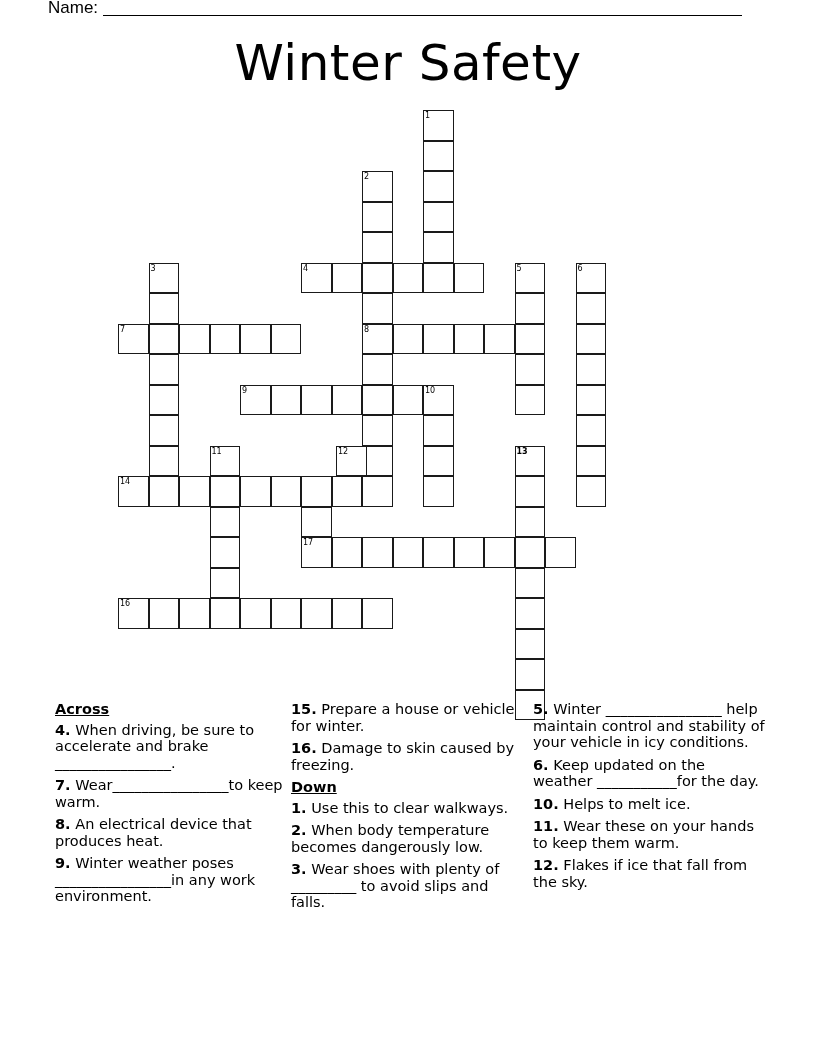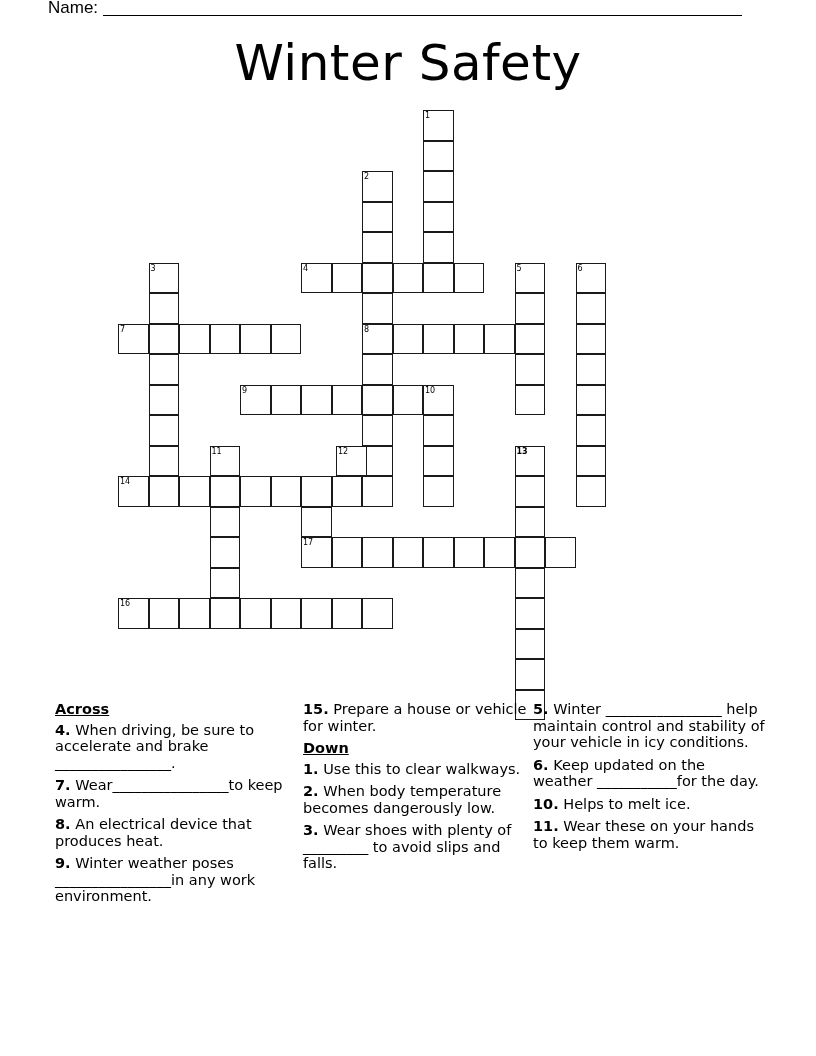--- a/index.html
+++ b/index.html
@@ -5,21 +5,21 @@
   html, body { margin: 0; padding: 0; background: #ffffff; }
   body { width: 816px; height: 1056px; position: relative; overflow: hidden; color: #000; }
   .name-row { position: absolute; left: 48px; top: -2px; font-family: "Liberation Sans", sans-serif; font-size: 17px; line-height: 20px; }
   .name-line { position: absolute; left: 103px; top: 15px; width: 639px; border-bottom: 1px solid #000; }
   .title { position: absolute; left: 0; width: 816px; top: 30px; text-align: center; font-family: "DejaVu Sans", sans-serif; font-size: 50px; line-height: 66px; letter-spacing: 0.5px; }
   .grid { position: absolute; left: 0; top: 0; width: 816px; height: 700px; }
   .cell { position: absolute; width: 30.5px; height: 30.5px; box-sizing: border-box; border: 1.5px solid #1a1a1a; background: #fff; }
   .cell .num { position: absolute; left: 1px; top: 0px; font-family: "DejaVu Sans", sans-serif; font-size: 8px; line-height: 9px; }
   .clues { position: absolute; top: 701px; font-family: "DejaVu Sans", sans-serif; font-size: 14.5px; line-height: 16.5px; }
   .col1 { left: 55px; width: 236px; }
-  .col2 { left: 291px; width: 236px; margin-left: 12px; }
+  .col2 { left: 291px; width: 236px; }
   .col3 { left: 533px; width: 236px; }
   .heading { font-weight: bold; text-decoration: underline; margin-bottom: 4px; }
   .clue { margin-bottom: 6px; }
   .clue .cn { font-weight: bold; }
 </style>
 </head>
 <body>
 
 <div class="name-row">Name:</div>
 <div class="name-line"></div>
@@ -163,24 +163,26 @@
 <div class="clues col1">
   <div class="heading">Across</div>
   <div class="clue"><span class="cn">4.</span><span> When driving, be sure to accelerate and brake ________________.</span></div>
   <div class="clue"><span class="cn">7.</span><span> Wear________________to keep warm.</span></div>
   <div class="clue"><span class="cn">8.</span><span> An electrical device that produces heat.</span></div>
   <div class="clue"><span class="cn">9.</span><span> Winter weather poses ________________in any work environment.</span></div>
 </div>
 
 <div class="clues col2">
   <div class="clue"><span class="cn">15.</span><span> Prepare a house or vehicle for winter.</span></div>
+  <div class="clue"><span class="cn">16.</span><span> Damage to skin caused by freezing.</span></div>
   <div class="heading">Down</div>
   <div class="clue"><span class="cn">1.</span><span> Use this to clear walkways.</span></div>
   <div class="clue"><span class="cn">2.</span><span> When body temperature becomes dangerously low.</span></div>
   <div class="clue"><span class="cn">3.</span><span> Wear shoes with plenty of _________ to avoid slips and falls.</span></div>
 </div>
 
 <div class="clues col3">
   <div class="clue"><span class="cn">5.</span><span> Winter ________________ help maintain control and stability of your vehicle in icy conditions.</span></div>
   <div class="clue"><span class="cn">6.</span><span> Keep updated on the weather ___________for the day.</span></div>
   <div class="clue"><span class="cn">10.</span><span> Helps to melt ice.</span></div>
   <div class="clue"><span class="cn">11.</span><span> Wear these on your hands to keep them warm.</span></div>
+  <div class="clue"><span class="cn">12.</span><span> Flakes if ice that fall from the sky.</span></div>
 </div>
 
 </body></html>

